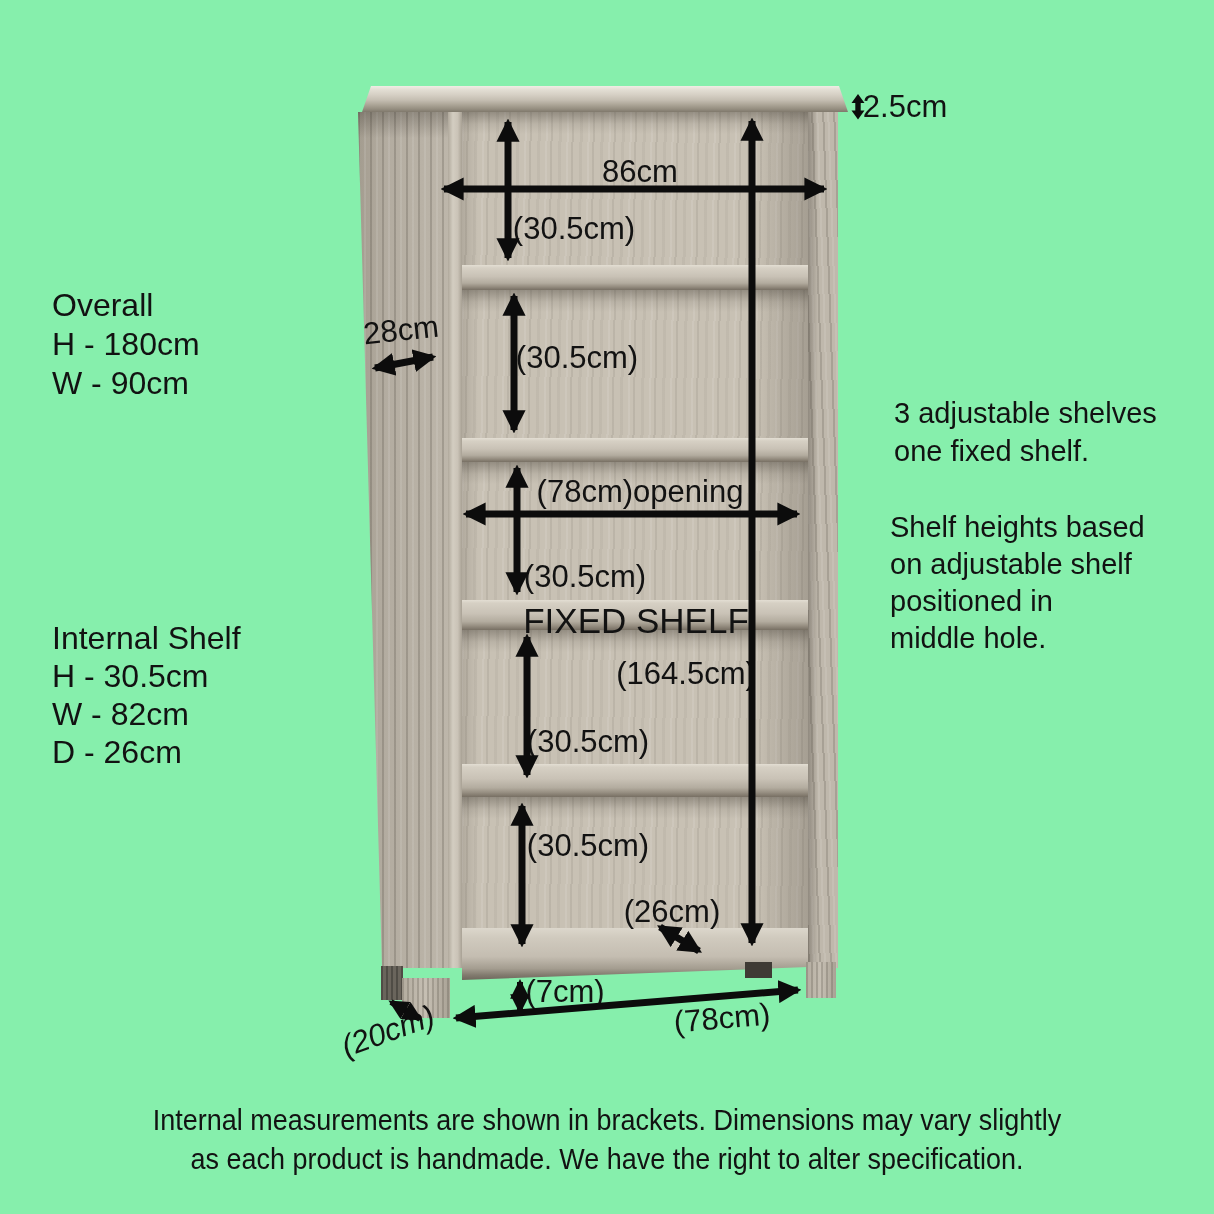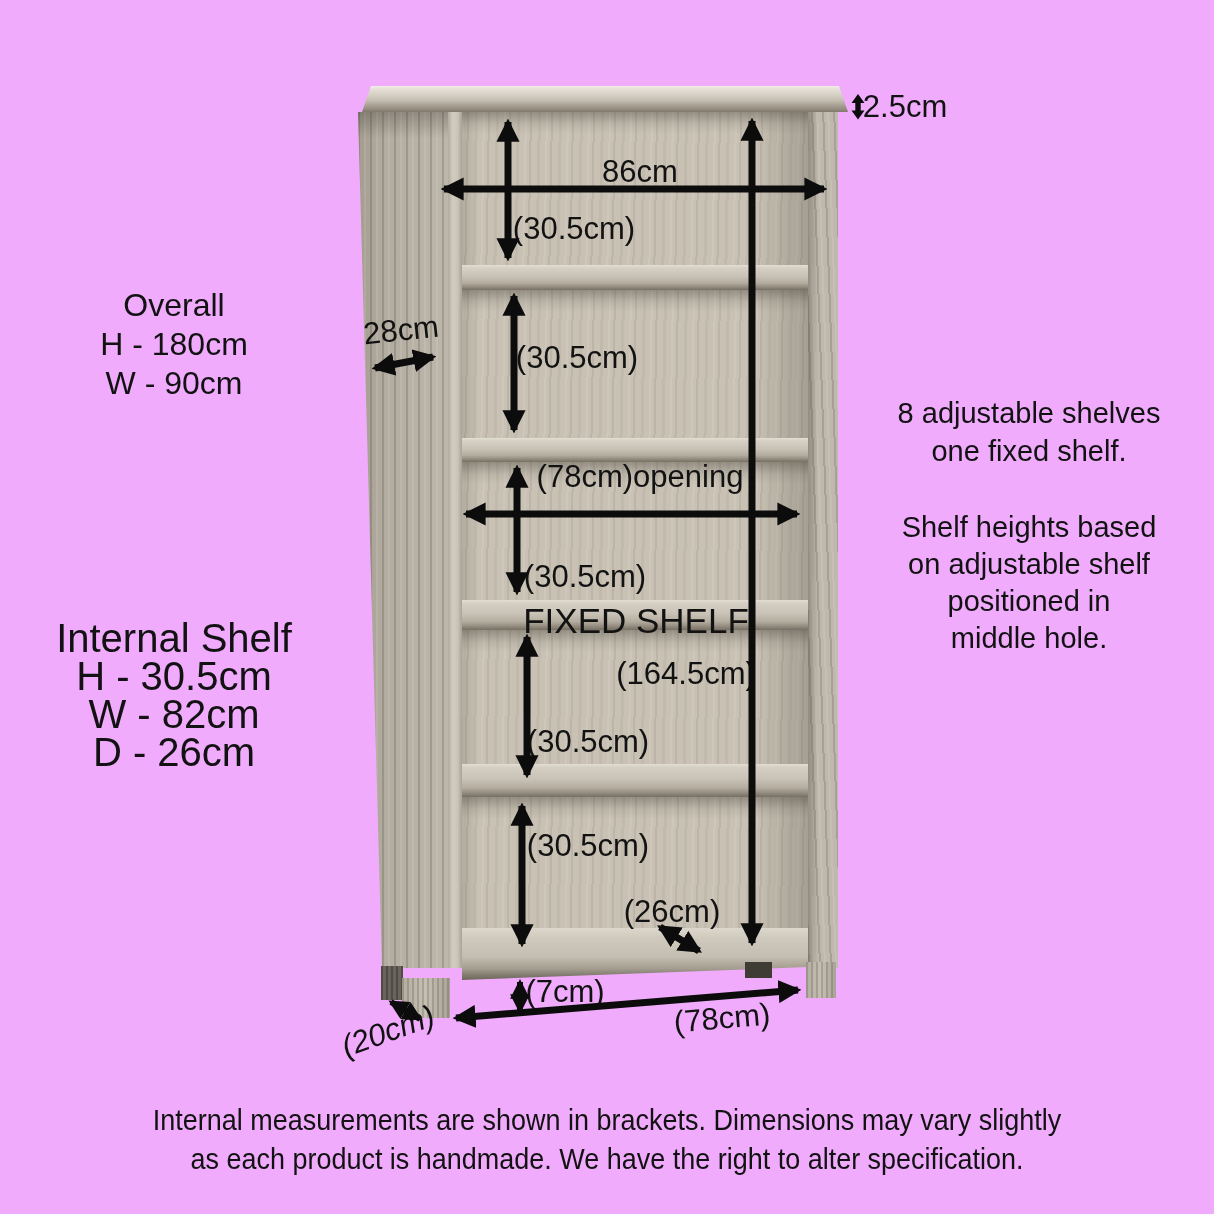--- a/index.html
+++ b/index.html
@@ -1,17 +1,17 @@
 <!DOCTYPE html>
 <html><head>
 <meta charset="utf-8">
 <style>
   html,body{margin:0;padding:0;background:#fff;}
   .canvas{
-    position:relative;width:1214px;height:1214px;background:#f0abfc;
+    position:relative;width:1214px;height:1214px;background:#86efac;
     font-family:"Liberation Sans",sans-serif;color:#111;overflow:hidden;
   }
   .abs{position:absolute;}
   
   .cornice{
     left:362px;top:86px;width:486px;height:26px;
     background:linear-gradient(180deg,#f0ede5 0,#e2ddd3 4px,#d5cfc4 9px,#c5beb2 14px,#aba496 19px,#958e80 23px,#7f786c 26px);
     clip-path:polygon(9px 0,calc(100% - 9px) 0,100% 100%,0 100%);
   }
   .side-panel{
@@ -60,23 +60,23 @@
   .foot-left-notch{left:381px;top:966px;width:22px;height:34px;
     background:repeating-linear-gradient(90deg,rgba(0,0,0,.25) 0 2px,rgba(0,0,0,0) 2px 5px),#6a655c;}
   .foot-right{left:806px;top:962px;width:30px;height:36px;}
   .foot-back{left:745px;top:962px;width:27px;height:16px;background:#3f3b35;}
   
   .dim{
     position:absolute;transform:translate(-50%,-50%);
     font-size:31px;line-height:1;white-space:nowrap;color:#121212;
   }
   .dim.small{font-size:35px;}
-  .txt-block{position:absolute;text-align:center;color:#121212;}
+  .txt-block{position:absolute;text-align:left;color:#121212;}
   .blk-left{font-size:32px;line-height:39px;}
-  .blk-left2{font-size:40px;line-height:38px;}
+  .blk-left2{font-size:32px;line-height:38px;}
   .blk-right{font-size:29px;line-height:38px;}
   .blk-right2{font-size:29px;line-height:37px;}
   .footer{
     left:0;top:1101px;width:1214px;font-size:29px;line-height:39px;
     text-align:center;transform:scaleX(.93);transform-origin:50% 50%;
   }
   svg.arrows{position:absolute;left:0;top:0;z-index:5;}
   .arrow-line{stroke:#0c0c0c;stroke-width:7;}
   .arrow-thin{stroke:#0c0c0c;stroke-width:6;}
 </style>
@@ -126,21 +126,21 @@
     <line class="arrow-thin" x1="520" y1="982" x2="520" y2="1011" marker-start="url(#ah)" marker-end="url(#ah)"></line>
     <line class="arrow-line" x1="456" y1="1018" x2="798" y2="990" marker-start="url(#ah)" marker-end="url(#ah)"></line>
     <line class="arrow-thin" x1="391" y1="1002" x2="420" y2="1019" marker-start="url(#ah)" marker-end="url(#ah)"></line>
     <path d="M858 94 L851.5 103 L855.3 103 L855.3 110.5 L851.5 110.5 L858 119.5 L864.5 110.5 L860.7 110.5 L860.7 103 L864.5 103 Z" fill="#0c0c0c"></path>
   </svg>
 
   <div class="dim" style="left:905px;top:106px;">2.5cm</div>
   <div class="dim" style="left:640px;top:171px;">86cm</div>
   <div class="dim" style="left:574px;top:228px;">(30.5cm)</div>
   <div class="dim" style="left:577px;top:357px;">(30.5cm)</div>
-  <div class="dim" style="left:640px;top:476px;">(78cm)opening</div>
+  <div class="dim" style="left:640px;top:491px;">(78cm)opening</div>
   <div class="dim" style="left:585px;top:576px;">(30.5cm)</div>
   <div class="dim small" style="left:636px;top:620px;">FIXED SHELF</div>
   <div class="dim" style="left:686px;top:673px;">(164.5cm)</div>
   <div class="dim" style="left:588px;top:741px;">(30.5cm)</div>
   <div class="dim" style="left:588px;top:845px;">(30.5cm)</div>
   <div class="dim" style="left:672px;top:911px;">(26cm)</div>
   <div class="dim" style="left:565px;top:991px;">(7cm)</div>
   <div class="dim" style="left:722px;top:1018px;transform:translate(-50%,-50%) rotate(-5deg);">(78cm)</div>
   <div class="dim" style="left:388px;top:1031px;font-style:italic;transform:translate(-50%,-50%) rotate(-20deg);">(20cm)</div>
   <div class="dim" style="left:401px;top:330px;transform:translate(-50%,-50%) rotate(-6deg);">28cm</div>
@@ -152,21 +152,21 @@
   </div>
 
   <div class="txt-block blk-left2" style="left:52px;top:619px;width:244px;">
     <div>Internal Shelf</div>
     <div>H - 30.5cm</div>
     <div>W - 82cm</div>
     <div>D - 26cm</div>
   </div>
 
   <div class="txt-block blk-right" style="left:894px;top:394px;width:270px;">
-    <div>8 adjustable shelves</div>
+    <div>3 adjustable shelves</div>
     <div>one fixed shelf.</div>
   </div>
 
   <div class="txt-block blk-right2" style="left:890px;top:509px;width:278px;">
     <div>Shelf heights based</div>
     <div>on adjustable shelf</div>
     <div>positioned in</div>
     <div>middle hole.</div>
   </div>
 

